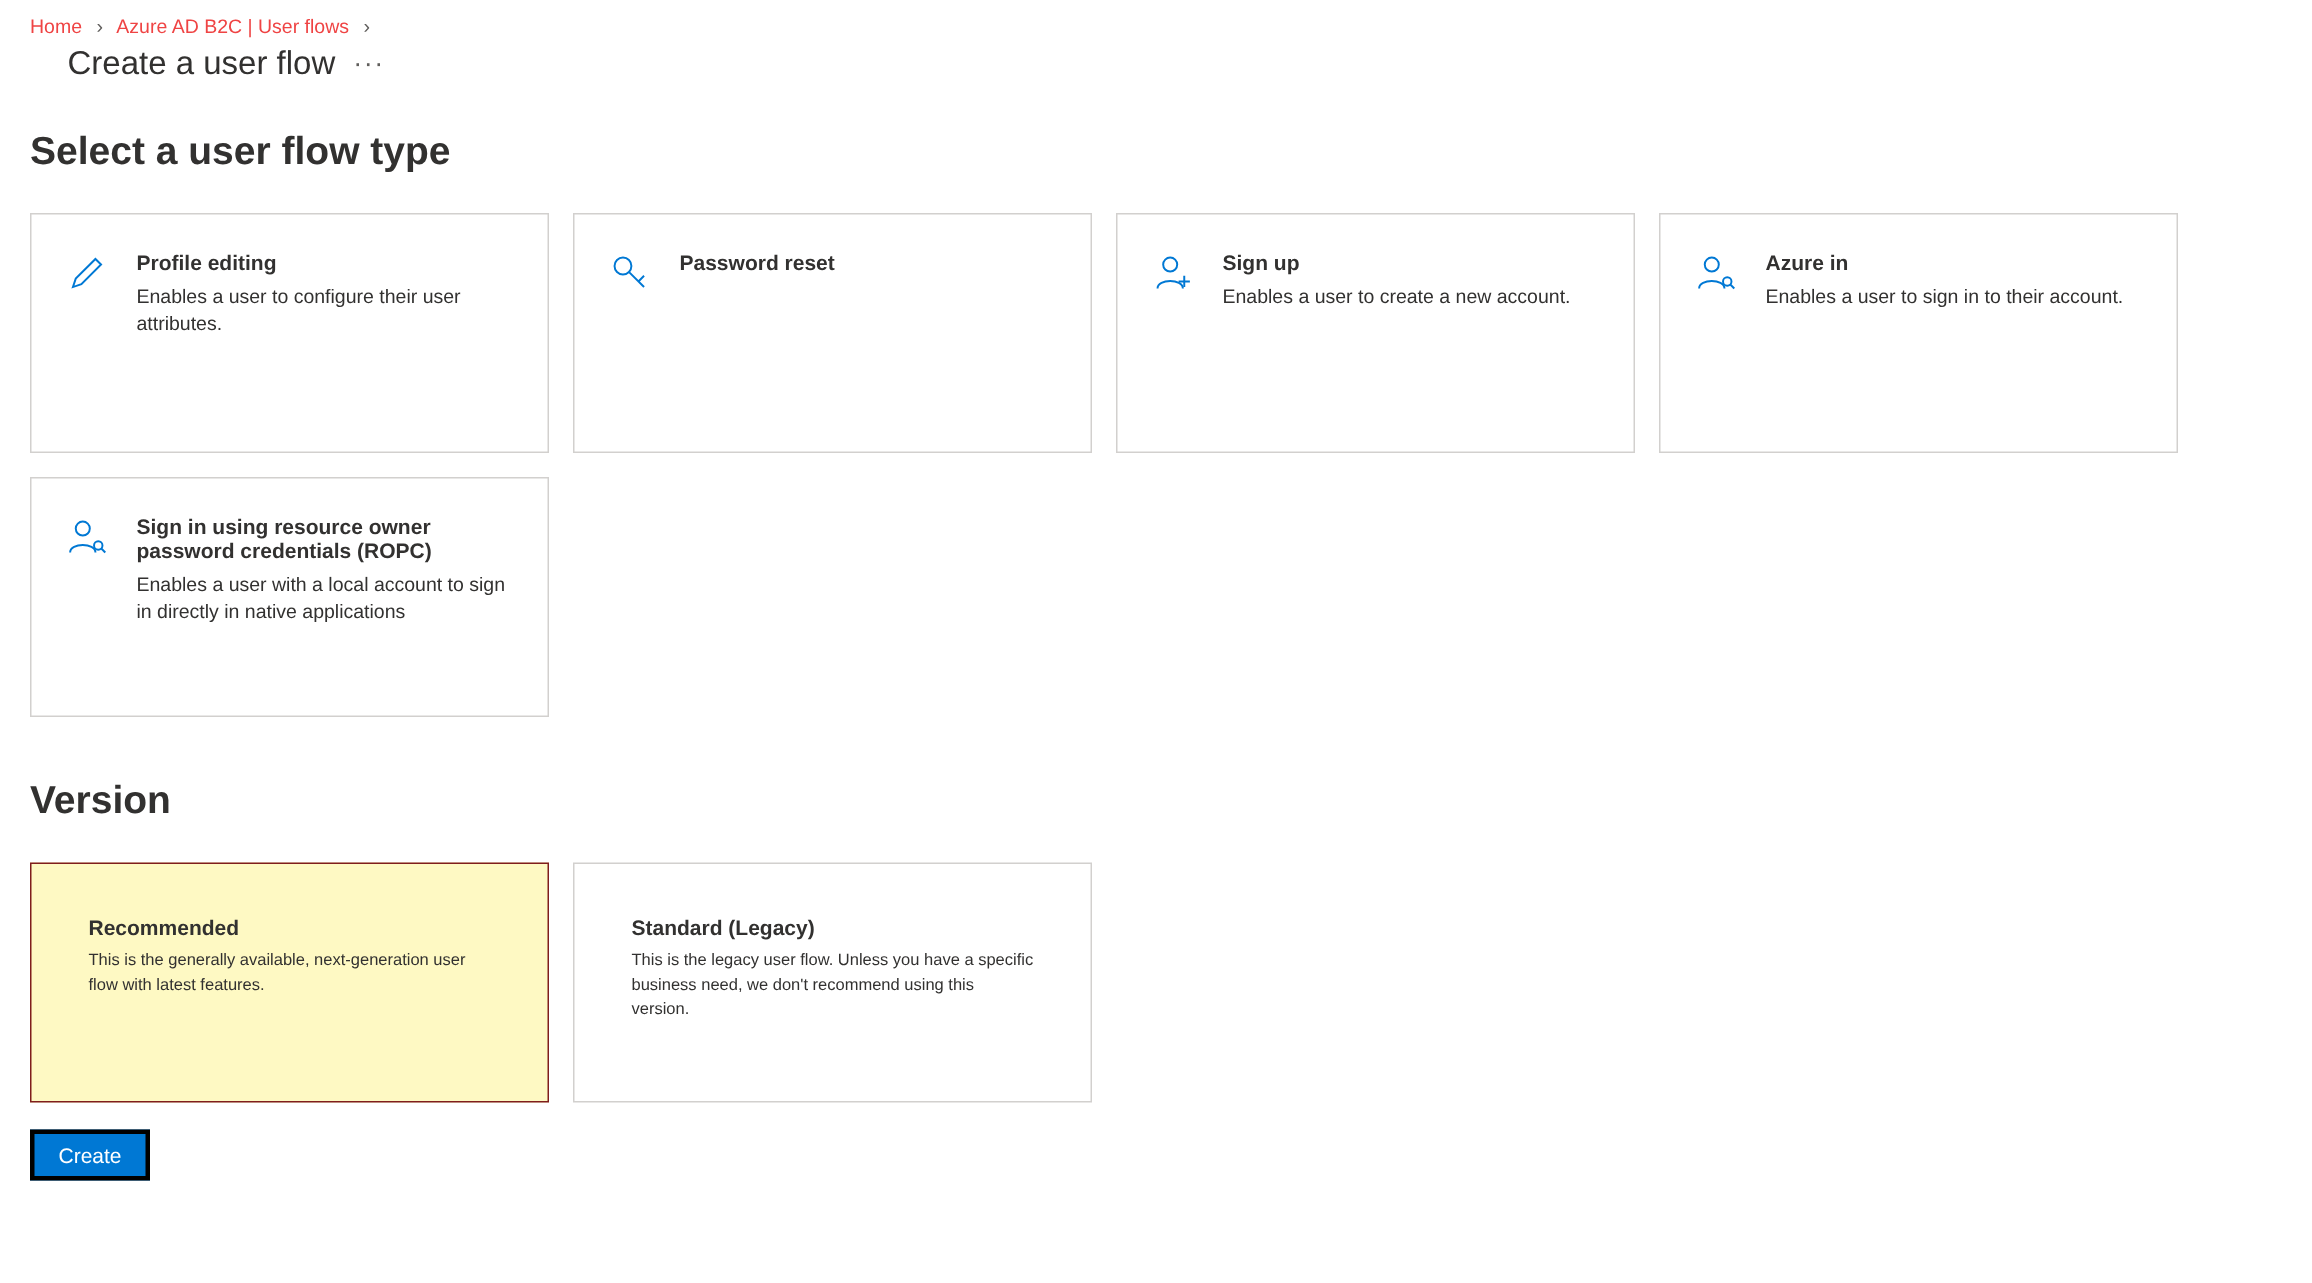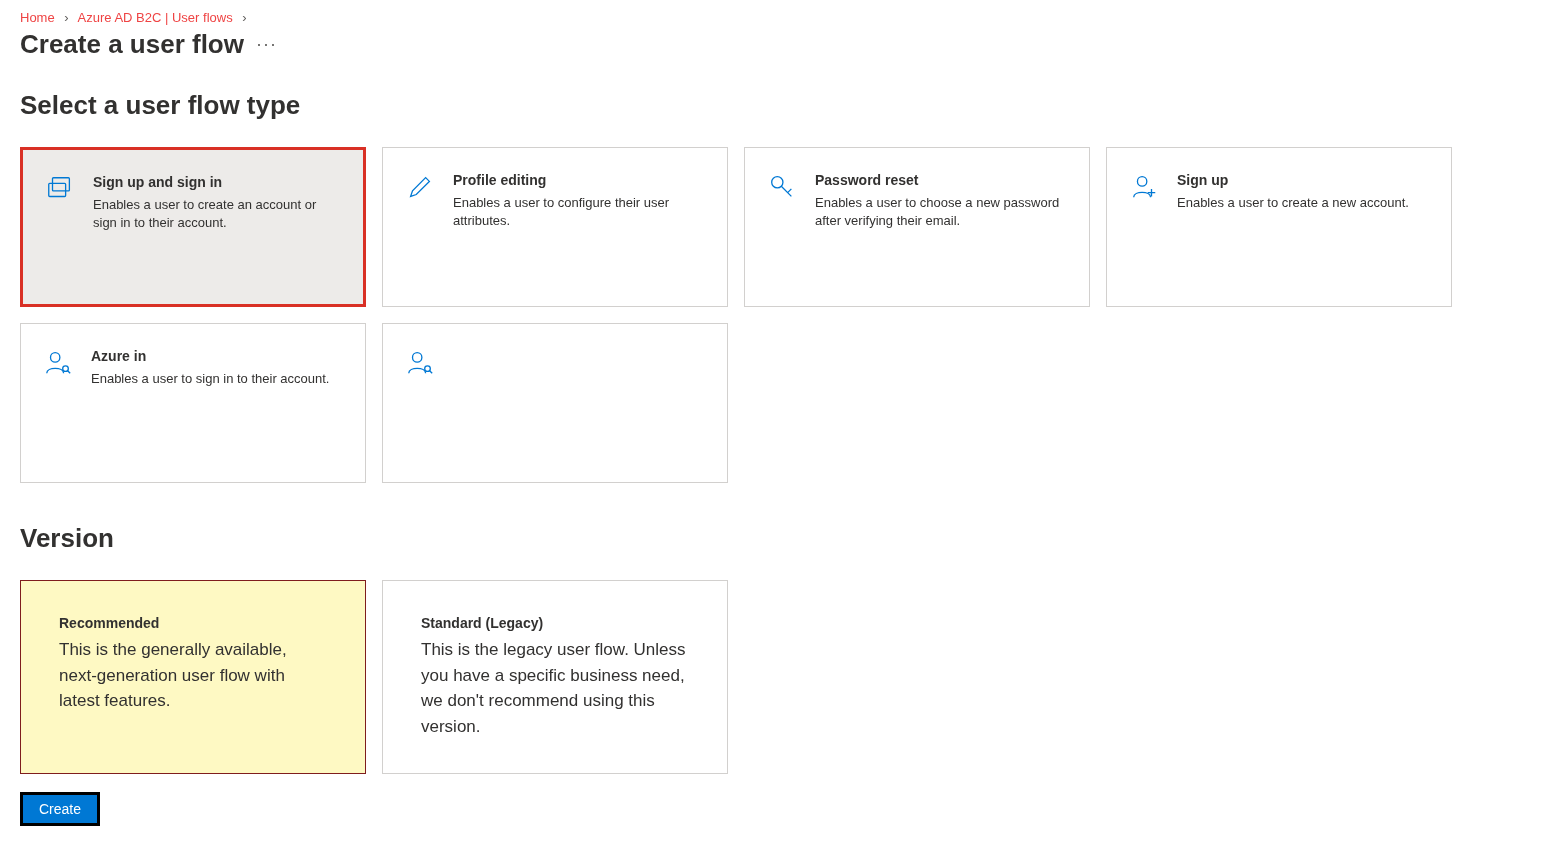--- a/index.html
+++ b/index.html
@@ -10,21 +10,21 @@
       padding: 10px 20px 20px 20px;
     }
     .breadcrumb {
       font-size: 13px;
       color: #0078d4;
       margin-bottom: 4px;
     }
     .breadcrumb a { color: #ef4444; text-decoration: none; cursor: pointer; }
     .breadcrumb .sep { color: #605e5c; margin: 0 6px; }
     .page-title-row { display: flex; align-items: center; gap: 12px; margin-bottom: 30px; }
-    .page-title { font-size: 26px; font-weight: 700; }
+    .page-title { font-size: 22px; font-weight: 400; margin-left: 25px; }
     .more-dots { color: #605e5c; font-size: 18px; cursor: pointer; letter-spacing: 1px;}
     .section-title { font-size: 26px; font-weight: 600; margin-bottom: 26px; }
     .card-grid {
       display: grid;
       grid-template-columns: repeat(4, 346px);
       gap: 16px;
       margin-bottom: 40px;
     }
     .card-grid.versions {
       grid-template-columns: repeat(2, 346px);
@@ -50,21 +50,21 @@
     .card .card-desc { font-size: 13px; color: #323130; line-height: 1.4; }
     .vcard {
       border: 1px solid #d2d0ce;
       padding: 34px 38px 34px 38px;
       min-height: 160px;
       background: #ffffff;
       cursor: pointer;
     }
     .vcard.selected { background: #fef9c3; border: 1px solid #7f1d1d; }
     .vcard .card-title { font-size: 14px; font-weight: 600; margin-bottom: 6px; }
-    .vcard .card-desc { font-size: 17px; color: #323130; line-height: 1.5; }
+    .vcard .card-desc { font-size: 11px; color: #323130; line-height: 1.5; }
     .create-btn {
       background: #0078d4;
       color: #ffffff;
       border: 3px solid #000000;
       padding: 6px 16px;
       font-size: 14px;
       font-weight: 400;
       cursor: pointer;
       font-family: inherit;
     }
@@ -83,32 +83,20 @@
 
 <div class="page-title-row">
   <h1 class="page-title">Create a user flow</h1>
   <span class="more-dots">···</span>
 </div>
 
 <h2 class="section-title">Select a user flow type</h2>
 
 <div class="card-grid">
 
-  <div class="card selected">
-    <div class="icon">
-      <svg viewBox="0 0 32 32">
-          <rect x="8" y="4" width="18" height="14" rx="1"></rect>
-          <rect x="4" y="10" width="18" height="14" rx="1"></rect>
-        </svg>
-    </div>
-    <div class="content">
-      <div class="card-title">Sign up and sign in</div>
-      <div class="card-desc">Enables a user to create an account or sign in to their account.</div>
-    </div>
-  </div>
 
   <div class="card">
     <div class="icon">
       <svg viewBox="0 0 32 32">
           <path d="M6 26 L8 20 L22 6 L26 10 L12 24 Z"></path>
         </svg>
     </div>
     <div class="content">
       <div class="card-title">Profile editing</div>
       <div class="card-desc">Enables a user to configure their user attributes.</div>
@@ -117,21 +105,20 @@
 
   <div class="card">
     <div class="icon">
       <svg viewBox="0 0 32 32">
           <circle cx="11" cy="11" r="6"></circle>
           <path d="M15 15 L26 26 M22 22 L26 18"></path>
         </svg>
     </div>
     <div class="content">
       <div class="card-title">Password reset</div>
-      <div class="card-desc">Enables a user to choose a new password after verifying their email.</div>
     </div>
   </div>
 
   <div class="card">
     <div class="icon">
       <svg viewBox="0 0 32 32">
           <circle cx="14" cy="10" r="5"></circle>
           <path d="M5 27 C5 20 23 20 23 27"></path>
           <path d="M24 18 L24 26 M20 22 L28 22"></path>
         </svg>
@@ -159,20 +146,24 @@
 
   <div class="card">
     <div class="icon">
       <svg viewBox="0 0 32 32">
           <circle cx="13" cy="10" r="5"></circle>
           <path d="M4 27 C4 20 22 20 22 27"></path>
           <circle cx="24" cy="22" r="3"></circle>
           <path d="M26 24 L29 27"></path>
         </svg>
     </div>
+    <div class="content">
+      <div class="card-title">Sign in using resource owner password credentials (ROPC)</div>
+      <div class="card-desc">Enables a user with a local account to sign in directly in native applications</div>
+    </div>
   </div>
 
 </div>
 
 <h2 class="section-title">Version</h2>
 
 <div class="card-grid versions">
   <div class="vcard selected">
     <div class="card-title">Recommended</div>
     <div class="card-desc">This is the generally available, next-generation user flow with latest features.</div>

